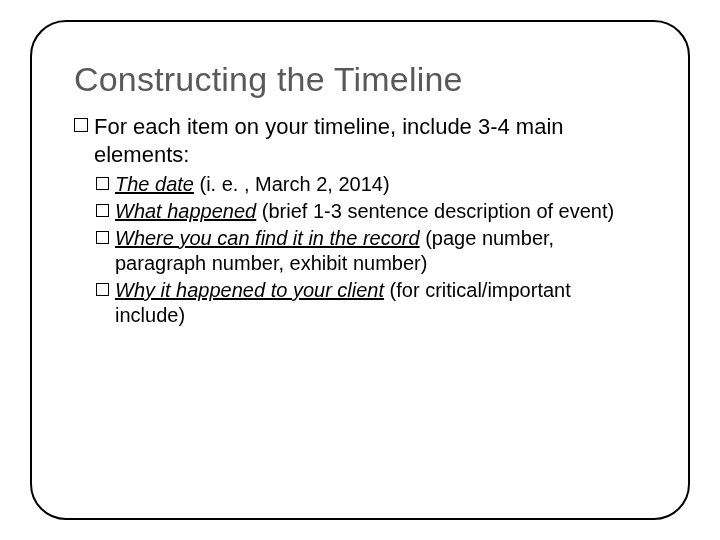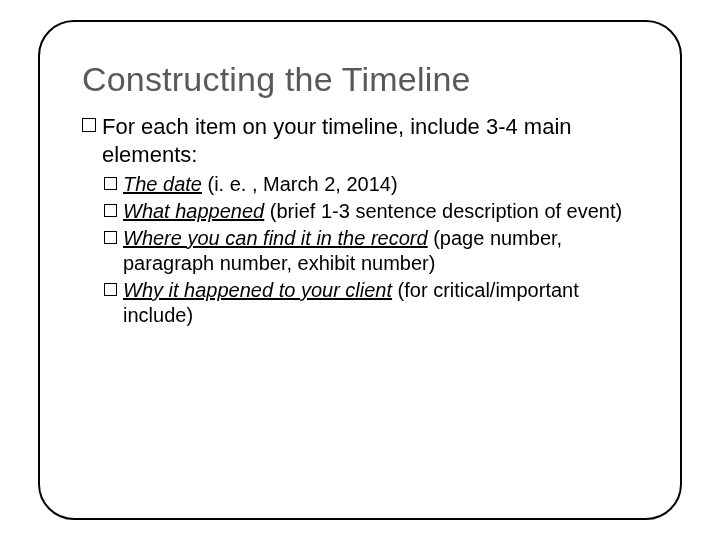--- a/index.html
+++ b/index.html
@@ -8,21 +8,21 @@
     width: 720px;
     height: 540px;
     background: #ffffff;
     font-family: Arial, Helvetica, sans-serif;
     color: #000000;
   }
   .slide {
     box-sizing: border-box;
     width: 720px;
     height: 540px;
-    padding: 20px 38px;
+    padding: 20px 30px;
     position: relative;
   }
   .inner {
     box-sizing: border-box;
     width: 100%;
     height: 100%;
     border: 2px solid #000000;
     border-radius: 36px;
     padding: 38px 42px 30px 42px;
   }

